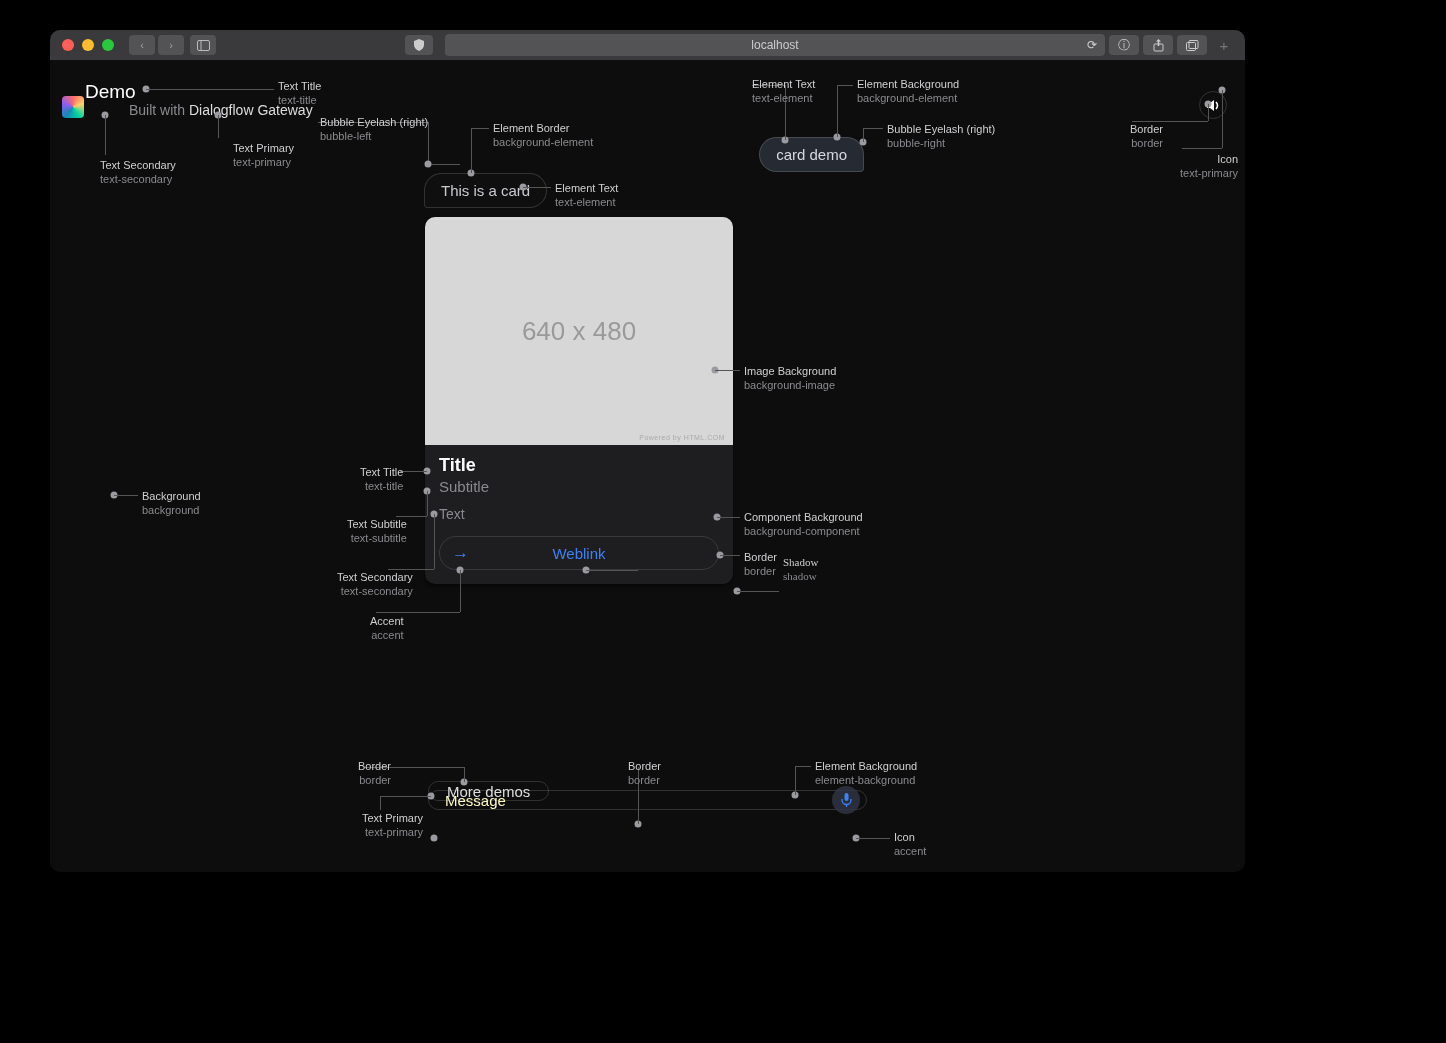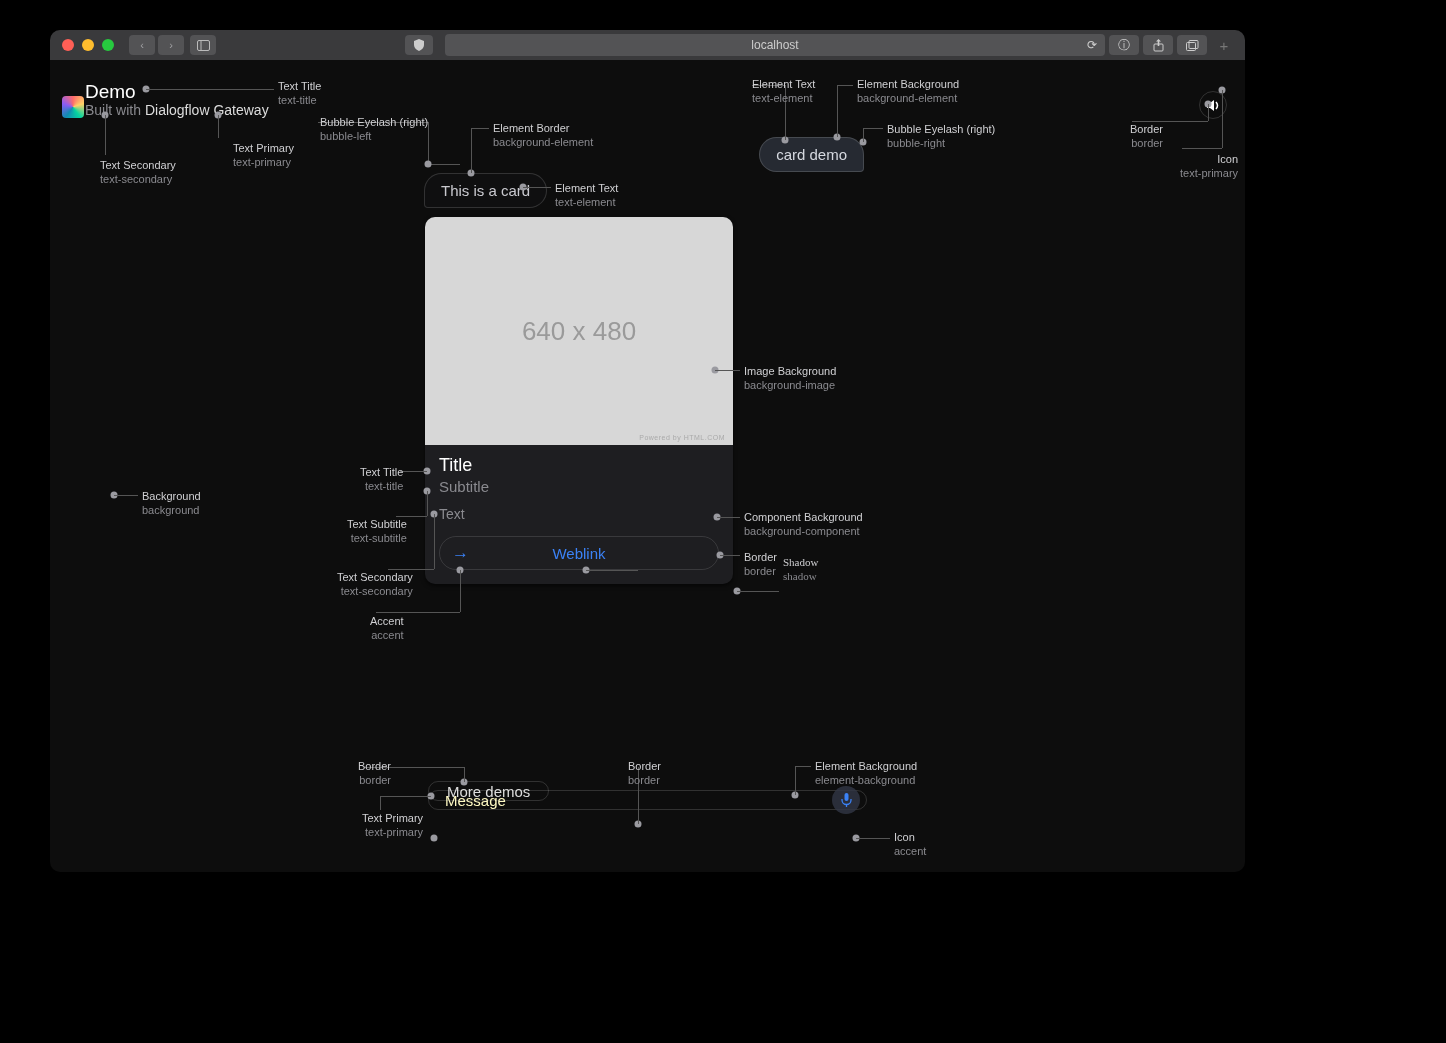--- a/index.html
+++ b/index.html
@@ -65,21 +65,21 @@
     position: absolute; top: 30px; left: 0; right: 0; bottom: 0;
   }
 
   
   .hdr { position: absolute; top: 22px; left: 12px; display: flex; align-items: flex-end; gap: 1px; }
   .logo { width: 22px; height: 22px; border-radius: 4px; margin-top: 4px;
     background: conic-gradient(#ff6b6b, #ffd166, #06d6a0, #118ab2, #8a5cf6, #ff6b6b);
   }
   .hdr-titles { display: flex; flex-direction: column; line-height: 1.1; }
   .hdr-title { color: #fff; font-size: 19px; font-weight: 500; }
-  .hdr-sub { color: #8a8a8f; font-size: 14px; }
+  .hdr-sub { color: #8a8a8f; font-size: 14px; margin-left: 44px; }
   .hdr-link { color: #ddd; }
   .speaker {
     position: absolute; top: 31px; right: 18px;
     width: 28px; height: 28px; border-radius: 50%; border: 1px solid rgba(255,255,255,0.15);
     display: flex; align-items: center; justify-content: center; color: #fff;
   }
 
   
   .bubble {
     position: absolute;
@@ -110,21 +110,21 @@
     box-shadow: 0 2px 4px rgba(0,0,0,0.6);
   }
   .card-img {
     height: 228px; background: #d7d7d7;
     display: flex; align-items: center; justify-content: center;
     color: #9a9a9a; font-size: 26px; font-weight: 400;
     position: relative;
   }
   .card-img-footer { position: absolute; bottom: 4px; right: 8px; font-size: 7px; color: #aaa; letter-spacing: 0.5px; }
   .card-body { padding: 10px 14px 14px 14px; }
-  .card-title { color: #fff; font-size: 18px; font-weight: 400; margin-bottom: 2px; }
+  .card-title { color: #fff; font-size: 18px; font-weight: 700; margin-bottom: 2px; }
   .card-subtitle { color: #8a8a8f; font-size: 15px; margin-bottom: 11px; }
   .card-text { color: #8a8a8f; font-size: 14px; margin-bottom: 14px; }
   .card-btn {
     border: 1px solid rgba(255,255,255,0.12);
     border-radius: 20px;
     height: 34px;
     display: flex; align-items: center; justify-content: center;
     position: relative;
     color: #3b82f6; font-size: 15px; font-weight: 500;
   }

